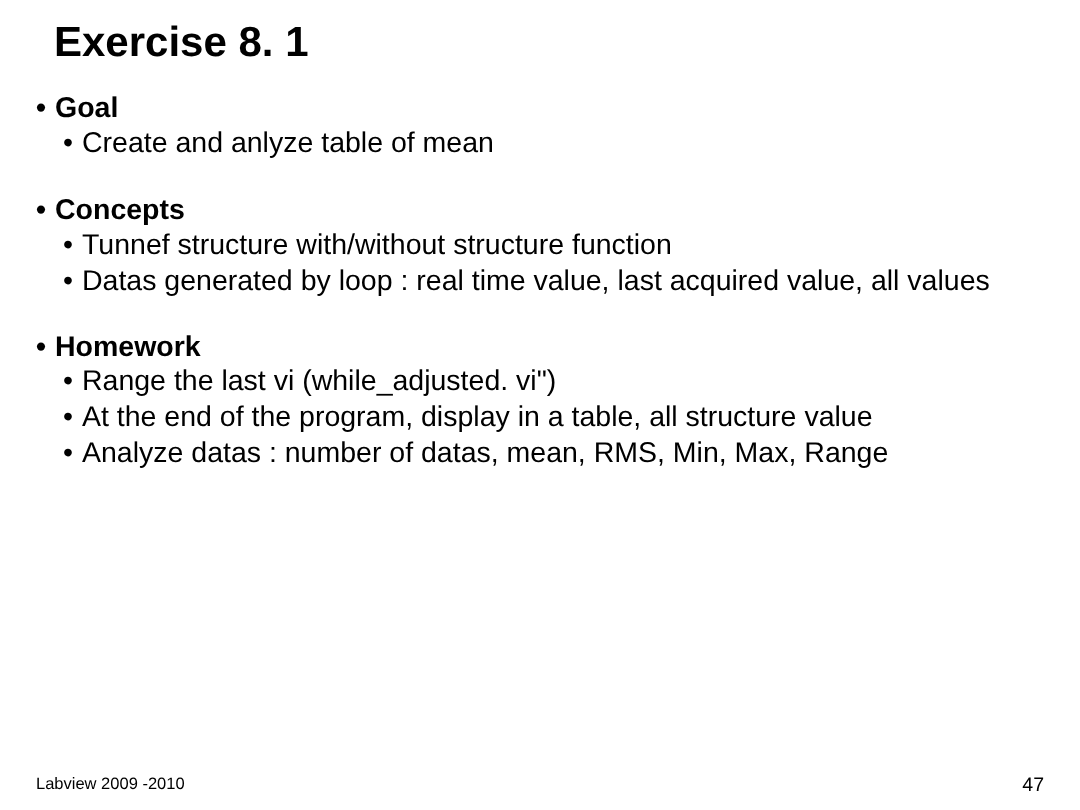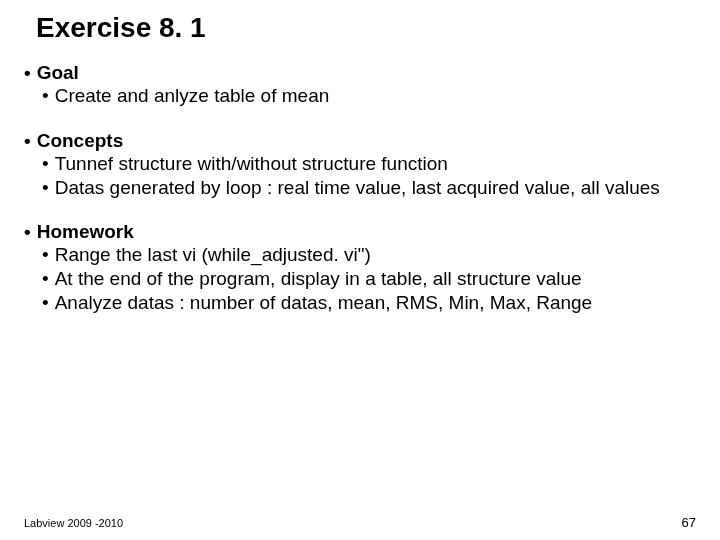--- a/index.html
+++ b/index.html
@@ -121,15 +121,15 @@
       <div class="bullet-l1">
         <span class="bullet-dot">•</span>
         <span class="bullet-text">Analyze datas : number of datas, mean, RMS, Min, Max, Range</span>
       </div>
     </div>
 
   </div>
 
   <div class="footer">
     <span>Labview 2009 -2010</span>
-    <span class="footer-right">67</span>
+    <span class="footer-right">47</span>
   </div>
 </div>
 
 </body></html>

